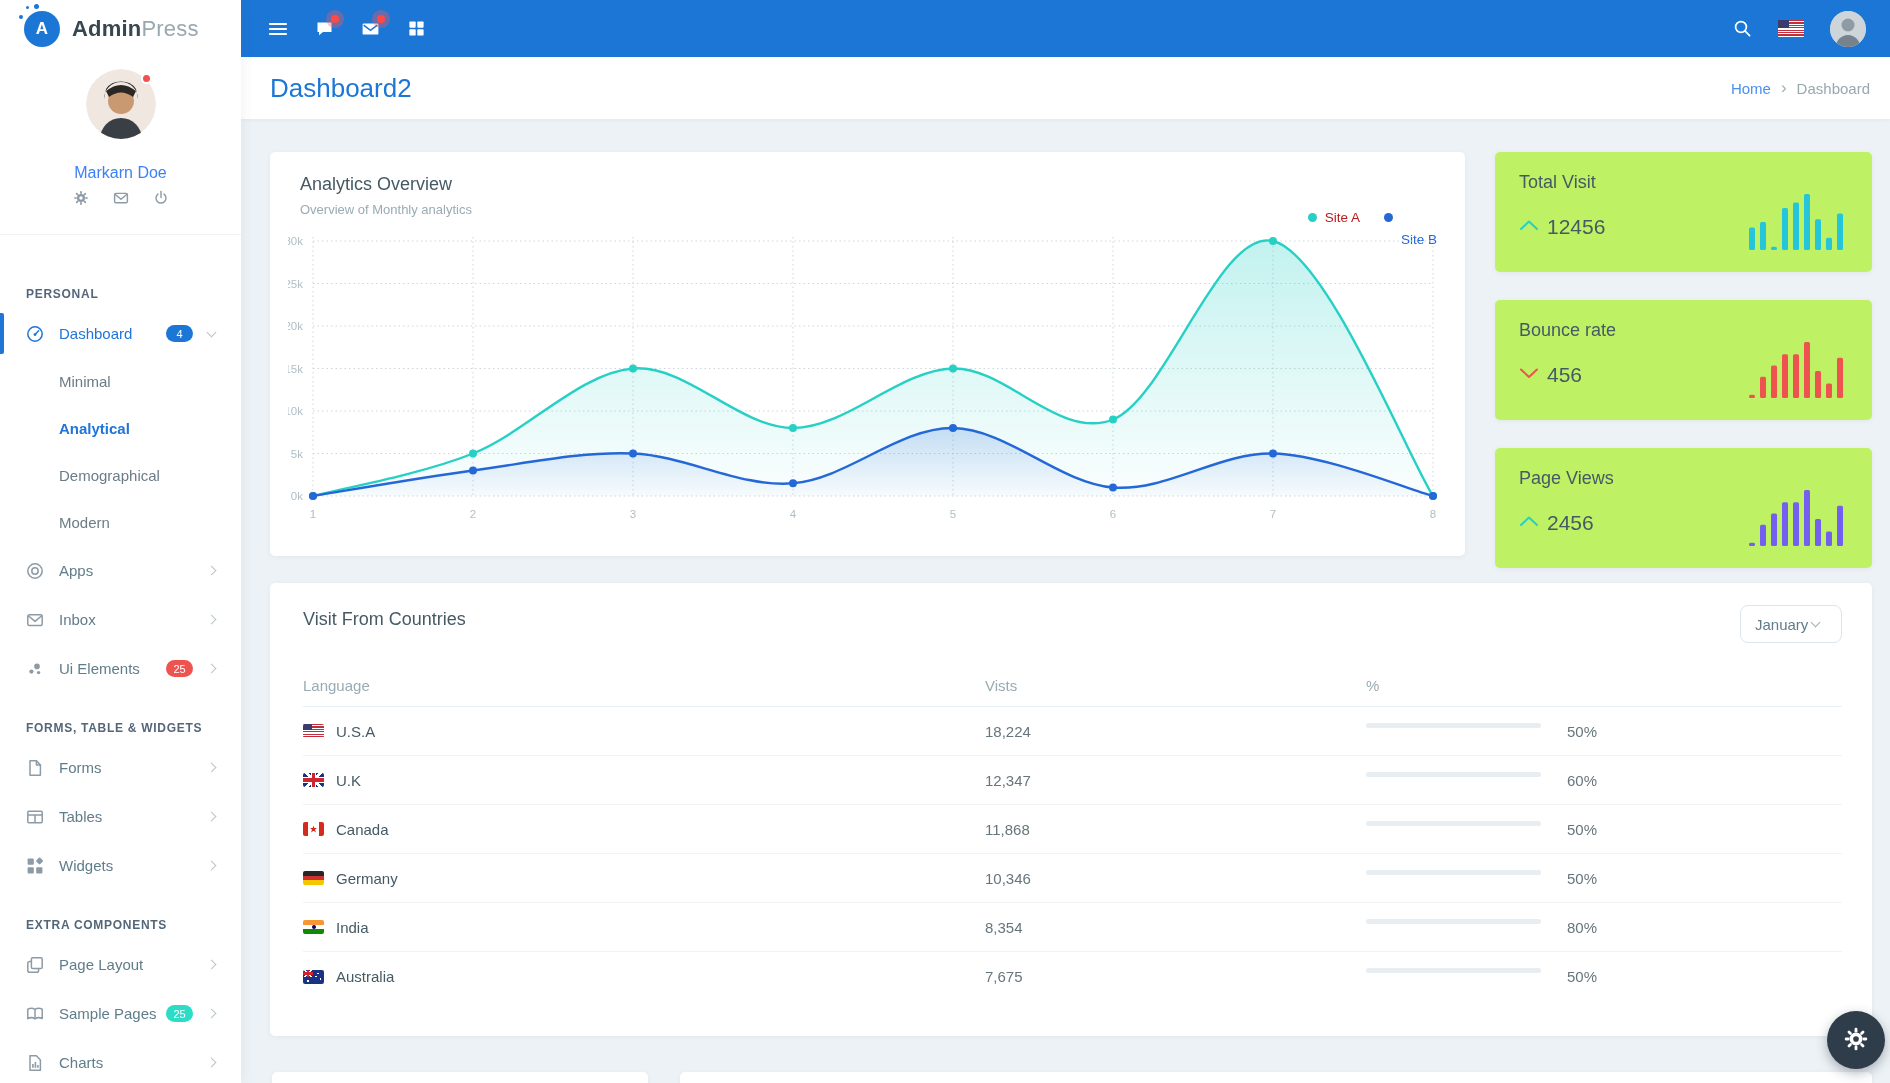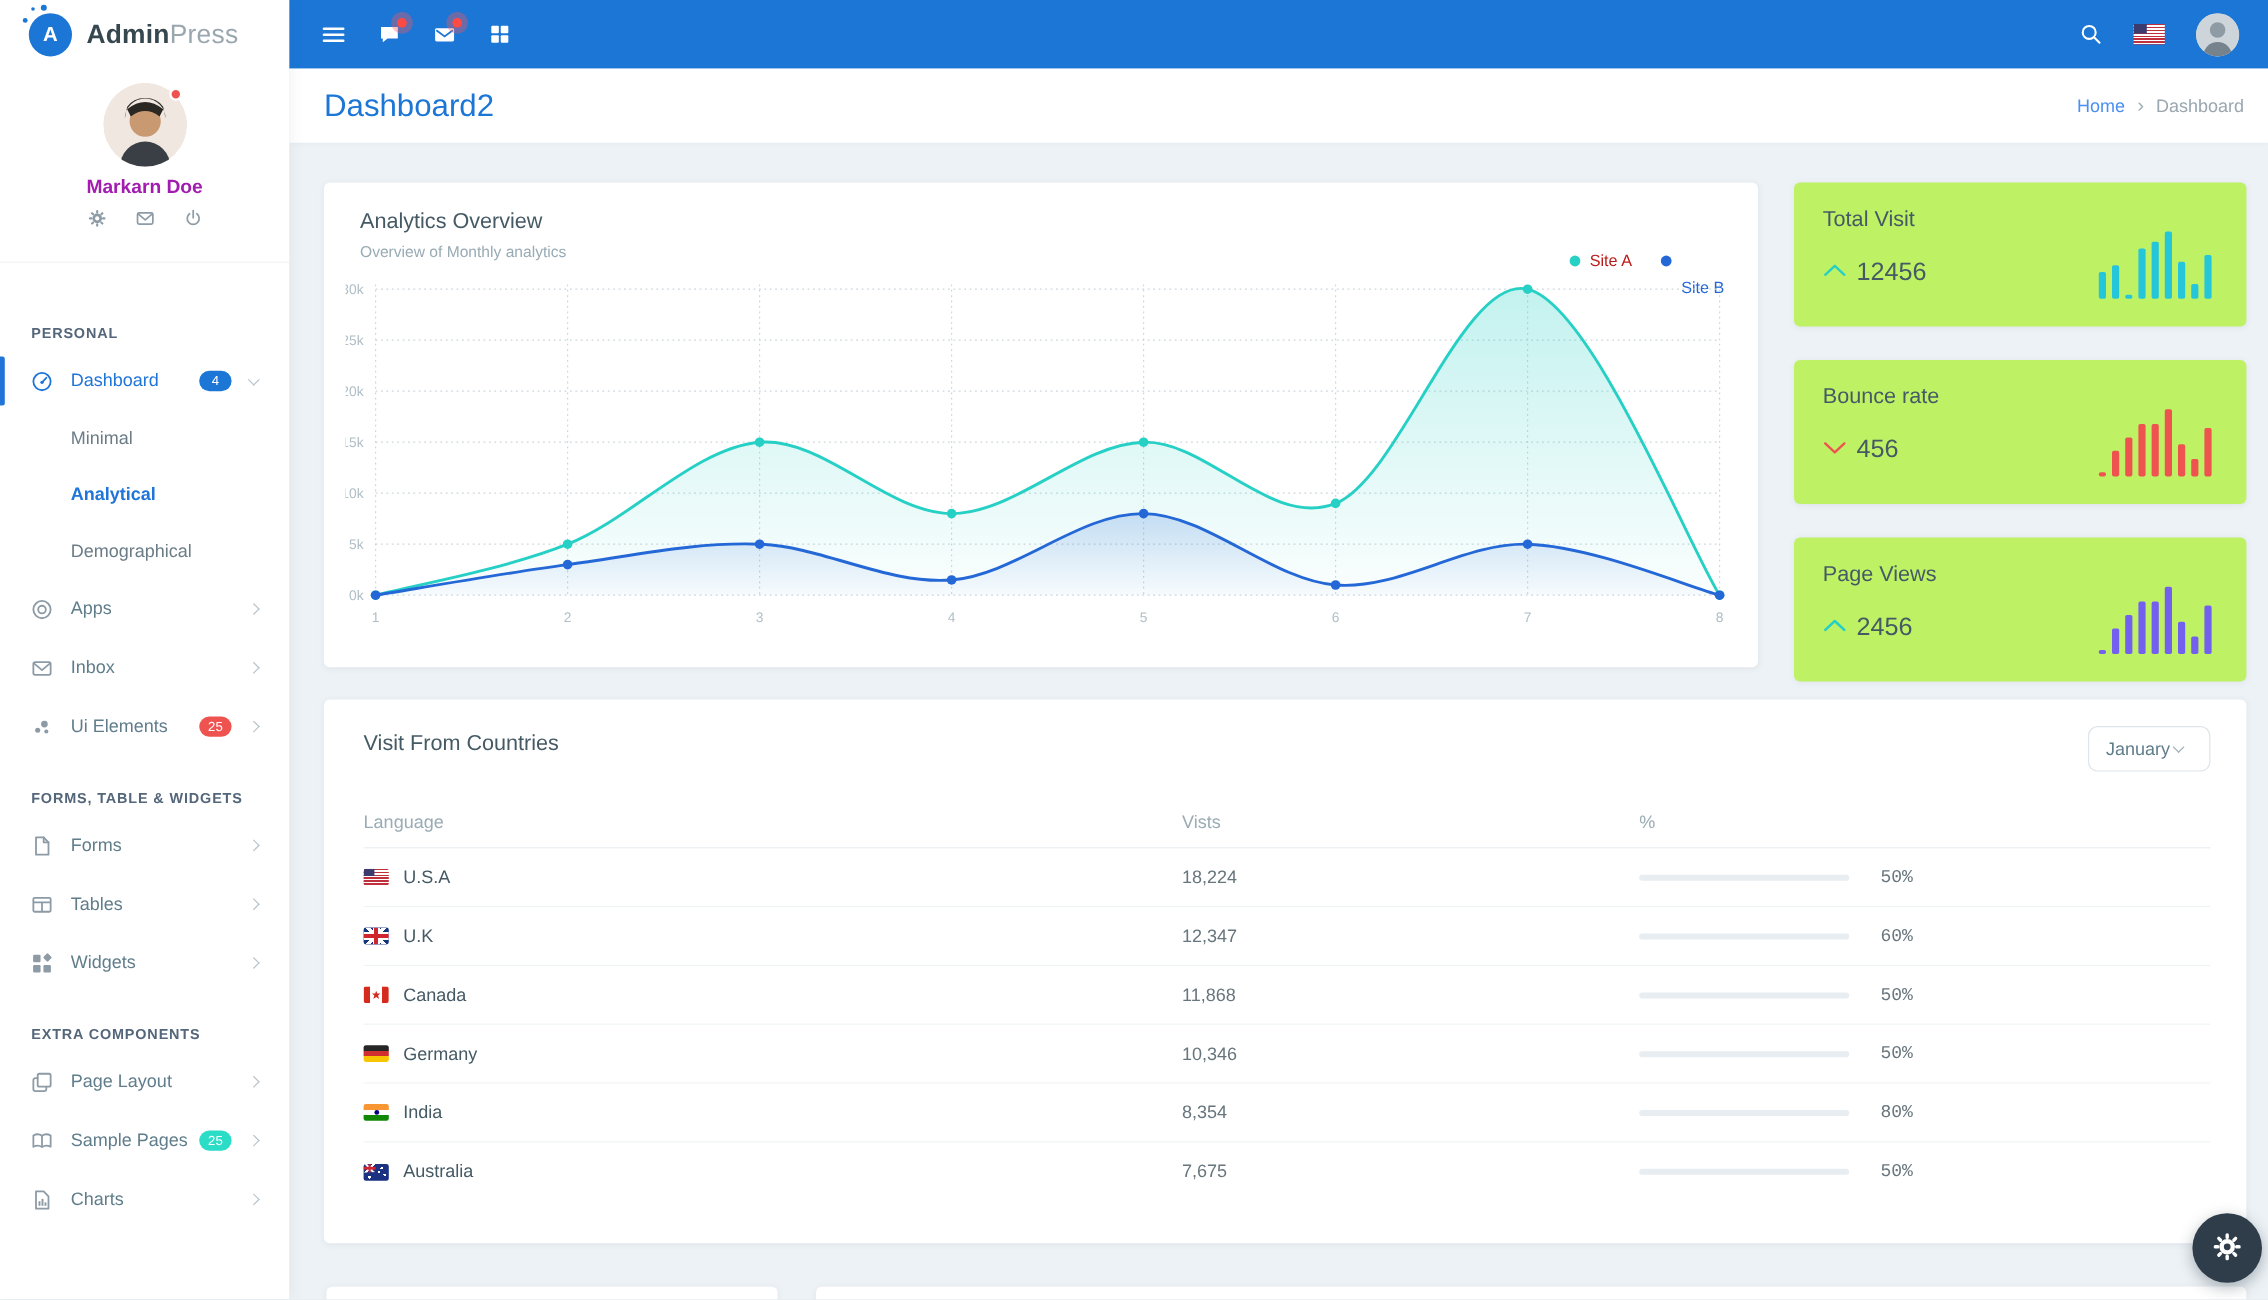--- a/index.html
+++ b/index.html
@@ -60,21 +60,21 @@
   .brand-mark i.d2{ width:3px; height:3px; left:2px; top:-5px; }
   .brand-mark i.d3{ width:5px; height:5px; left:10px; top:-7px; }
   .brand-text { font-size:22px; color:#37474f; letter-spacing:.2px; }
   .brand-text b { font-weight:bold; }
   .brand-text span { color:#9aa7af; font-weight:300; }
 
   .profile { text-align:center; padding:12px 0 14px; }
   .p-avatar { position:relative; width:70px; height:70px; margin:0 auto; border-radius:50%; overflow:visible; cursor:pointer; }
   .p-avatar svg { border-radius:50%; display:block; }
   .p-status { position:absolute; top:4px; right:4px; width:11px; height:11px; border-radius:50%; background:#ef5350; border:2px solid #fff; }
-  .p-name { margin-top:9px; font-size:16px; color:#a21caf;font-weight:bold; }
+  .p-name { margin-top:25px; font-size:16px; color:#3b82f6; }
   .p-actions { margin-top:8px; display:flex; justify-content:center; gap:24px; color:#8d9ba6; }
   .p-actions .tb-icon { width:16px; height:16px; }
 
   .nav { border-top:1px solid #f0f3f5; margin-top:14px; }
   .nav-label { padding:52px 0 8px 26px; font-size:12px; font-weight:bold; color:#54667a; letter-spacing:.06em; }
   .nav-label.tight { padding-top:28px; }
   .nav-item { position:relative; height:49px; display:flex; align-items:center; padding-left:26px; cursor:pointer; color:#607d8b; }
   .nav-item .ni-icon { width:18px; height:18px; margin-right:15px; color:#8d9ba6; display:flex; align-items:center; }
   .nav-item .ni-label { font-size:15px; }
   .nav-item.active { color:#2075d9; }
@@ -121,21 +121,21 @@
   .cc-title { position:absolute; left:33px; top:26px; font-size:18px; color:#455a64; }
   .month-select { position:absolute; right:30px; top:22px; height:38px; min-width:102px; border:1px solid #dde5ea; border-radius:8px;
                   display:flex; align-items:center; gap:4px; padding:0 14px; font-size:15px; color:#607d8b; cursor:pointer; background:#fff; }
   .ms-chev { width:7px; height:7px; border-right:1.5px solid #9fb0ba; border-bottom:1.5px solid #9fb0ba; transform:rotate(45deg); margin-top:-3px; }
   .ctable { position:absolute; left:33px; right:30px; top:82px; }
   .crow { display:grid; grid-template-columns:682px 381px 1fr; align-items:center; height:49px; border-bottom:1px solid #f1f4f6; }
   .crow.head { height:42px; color:#99abb4; font-size:15px; border-bottom:1px solid #e9eef2; }
   .crow.last { border-bottom:none; }
   .cell-lang { display:flex; align-items:center; gap:12px; font-size:15px; color:#455a64; }
   .cell-visits { font-size:15px; color:#67757c; }
-  .cell-pct { display:flex; align-items:center;font-family:Liberation Mono, monospace; }
+  .cell-pct { display:flex; align-items:flex-start; }
   .track { width:175px; height:5px; border-radius:3px; background:#e8edf1; overflow:hidden; }
   .fill { height:100%; border-radius:3px; }
   .pct-label { margin-left:26px; font-size:15px; color:#67757c; }
 
   .stub { position:absolute; top:953px; height:60px; background:#fff; border-radius:5px 5px 0 0; box-shadow:0 1px 5px rgba(50,70,90,.07); }
   .stub1 { left:31px; width:376px; }
   .stub2 { left:439px; width:1192px; }
 
   .fab { position:absolute; left:1827px; top:1011px; width:58px; height:58px; border-radius:50%; background:#2f3d4a;
          border:none; display:flex; align-items:center; justify-content:center; cursor:pointer;
@@ -202,20 +202,21 @@
               <circle cx="9" cy="9.6" r="1.4" fill="currentColor"></circle>
             </svg>
           </span>
           <span class="ni-label">Dashboard</span>
           <span class="badge" style="background: rgb(28, 118, 214);">4</span>
           <span class="chev down"></span>
         </div>
         <div class="sub-item">Minimal</div>
         <div class="sub-item active">Analytical</div>
         <div class="sub-item">Demographical</div>
+        <div class="sub-item">Modern</div>
         <div class="nav-item">
           <span class="ni-icon">
             <svg width="18" height="18" viewBox="0 0 18 18">
               <circle cx="9" cy="9" r="7.2" stroke="currentColor" stroke-width="1.5" fill="none"></circle>
               <circle cx="9" cy="9" r="3.2" stroke="currentColor" stroke-width="1.5" fill="none"></circle>
             </svg>
           </span>
           <span class="ni-label">Apps</span>
           <span class="chev right"></span>
         </div>

